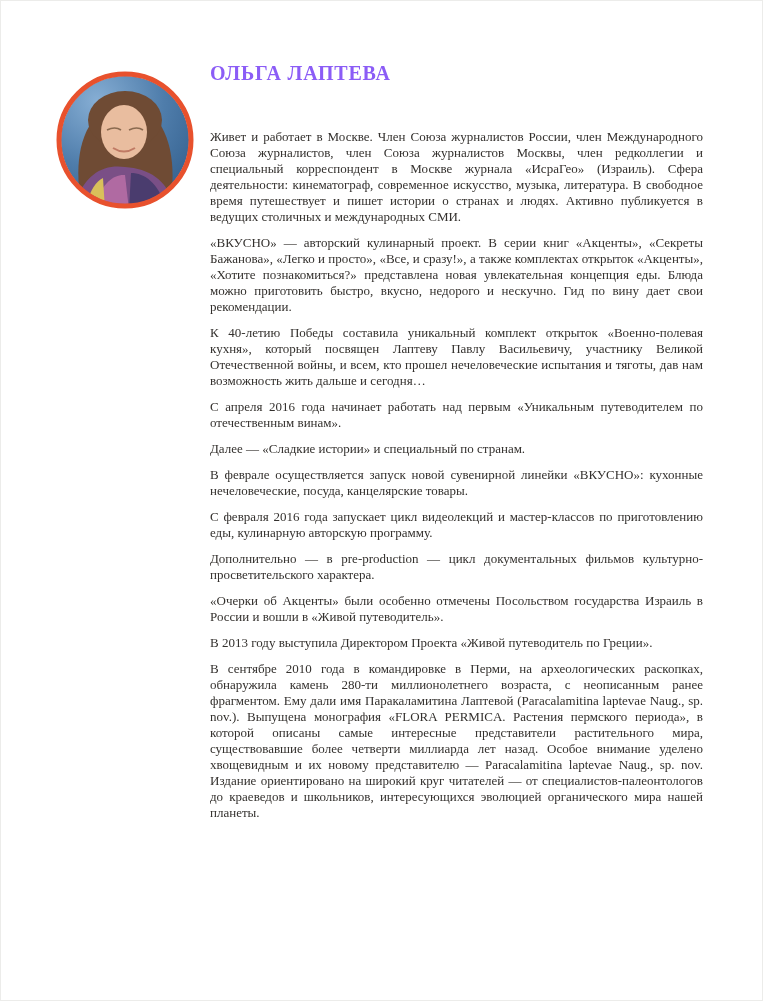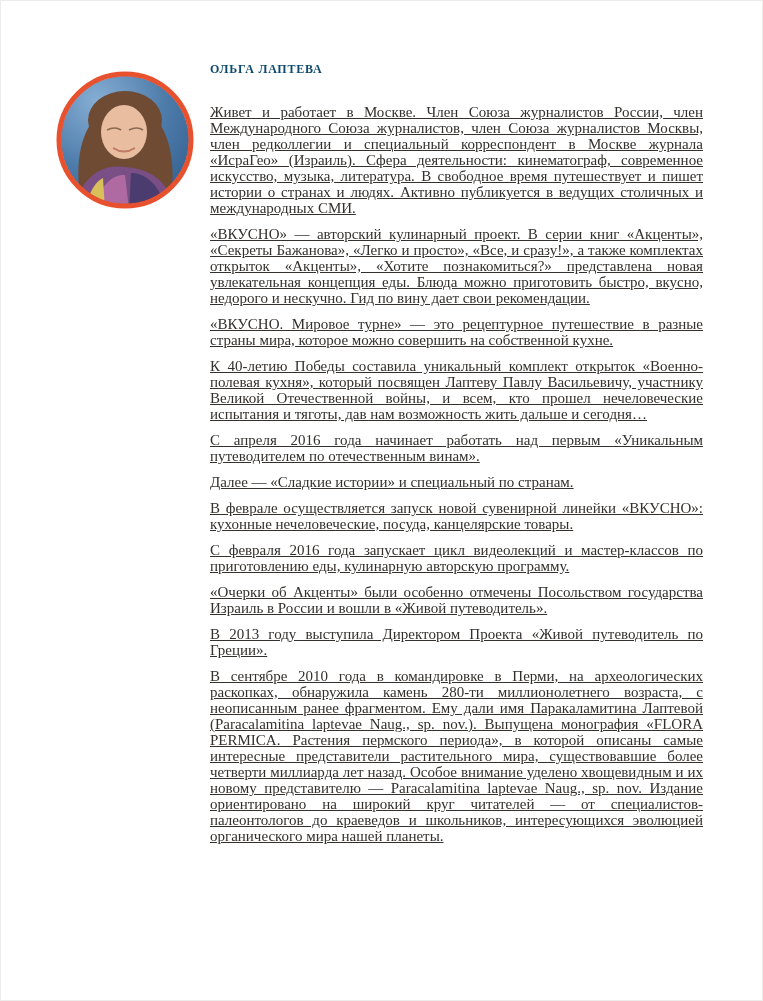--- a/index.html
+++ b/index.html
@@ -23,36 +23,35 @@
     left: 55px;
     top: 70px;
     width: 140px;
     height: 140px;
   }
   .title {
     position: absolute;
     left: 210px;
     top: 62px;
     margin: 0;
-    font-size: 12px;
+    font-size: 20px;
     font-weight: 700;
     letter-spacing: 0.8px;
-    color: #0c4a6e;
+    color: #8b5cf6;
     font-family: "Liberation Serif", "DejaVu Serif", serif;
   }
   .content {
     position: absolute;
     left: 210px;
-    top: 104px;
+    top: 129px;
     width: 493px;
-    font-size: 15px;
+    font-size: 13px;
     line-height: 16px;
     text-align: justify;
     hyphens: auto;
-    text-decoration: underline;
   }
   .content p.para {
     margin: 0 0 10px 0;
   }
   .content p.para.tight {
     margin-top: -10px;
   }
 </style>
 </head>
 <body>
@@ -86,24 +85,24 @@
       </g>
       <circle cx="70" cy="70" r="66" fill="none" stroke-width="5" stroke="#e8512d"></circle>
     </svg>
   </div>
 
   <h1 class="title">ОЛЬГА ЛАПТЕВА</h1>
 
   <div class="content">
       <p class="para">Живет и работает в Москве. Член Союза журналистов России, член Международного Союза журналистов, член Союза журналистов Москвы, член редколлегии и специальный корреспондент в Москве журнала «ИсраГео» (Израиль). Сфера деятельности: кинематограф, современное искусство, музыка, литература. В свободное время путешествует и пишет истории о странах и людях. Активно публикуется в ведущих столичных и международных СМИ.</p>
       <p class="para">«ВКУСНО» — авторский кулинарный проект. В серии книг «Акценты», «Секреты Бажанова», «Легко и просто», «Все, и сразу!», а также комплектах открыток «Акценты», «Хотите познакомиться?» представлена  новая увлекательная концепция еды. Блюда можно приготовить быстро, вкусно, недорого и нескучно. Гид по вину дает свои рекомендации.</p>
-      <p class="para">«ВКУСНО. Мировое турне» — это рецептурное путешествие в разные страны мира, которое можно совершить на собственной кухне.</p>
       <p class="para">К 40-летию Победы составила уникальный комплект открыток «Военно-полевая кухня», который посвящен Лаптеву Павлу Васильевичу, участнику Великой Отечественной войны, и всем, кто прошел нечеловеческие испытания и тяготы, дав нам возможность жить дальше и сегодня…</p>
       <p class="para">С апреля 2016 года начинает работать над первым «Уникальным путеводителем по отечественным винам».</p>
       <p class="para">Далее — «Сладкие истории» и специальный по странам.</p>
       <p class="para">В феврале осуществляется запуск новой сувенирной линейки «ВКУСНО»: кухонные нечеловеческие, посуда, канцелярские товары.</p>
       <p class="para">С февраля 2016 года запускает цикл видеолекций и мастер-классов по приготовлению еды, кулинарную авторскую программу.</p>
+      <p class="para">Дополнительно — в pre-production — цикл документальных фильмов культурно-просветительского характера.</p>
       <p class="para">«Очерки об Акценты» были особенно отмечены Посольством государства Израиль в России и вошли в «Живой путеводитель».</p>
       <p class="para">В 2013 году выступила Директором Проекта «Живой путеводитель по Греции».</p>
       <p class="para">В сентябре 2010 года в командировке в Перми, на археологических раскопках, обнаружила камень 280-ти миллионолетнего возраста, с неописанным ранее фрагментом. Ему дали имя Паракаламитина Лаптевой (Paracalamitina laptevae Naug., sp. nov.). Выпущена монография «FLORA PERMICA. Растения пермского периода», в которой описаны самые интересные представители растительного мира, существовавшие более четверти миллиарда лет назад. Особое внимание уделено хвощевидным и их новому представителю — Paracalamitina laptevae Naug., sp. nov. Издание ориентировано на широкий круг читателей — от специалистов-палеонтологов до краеведов и школьников, интересующихся эволюцией органического мира нашей планеты.</p>
     </div>
 
 </div>
 
 </body></html>

